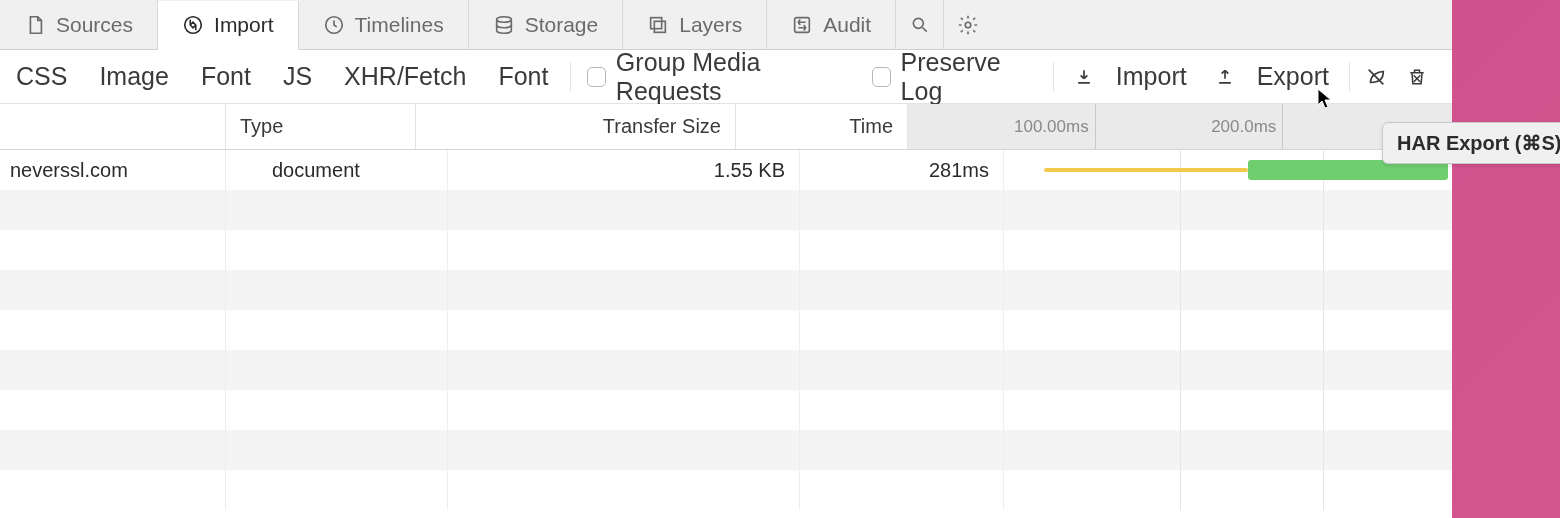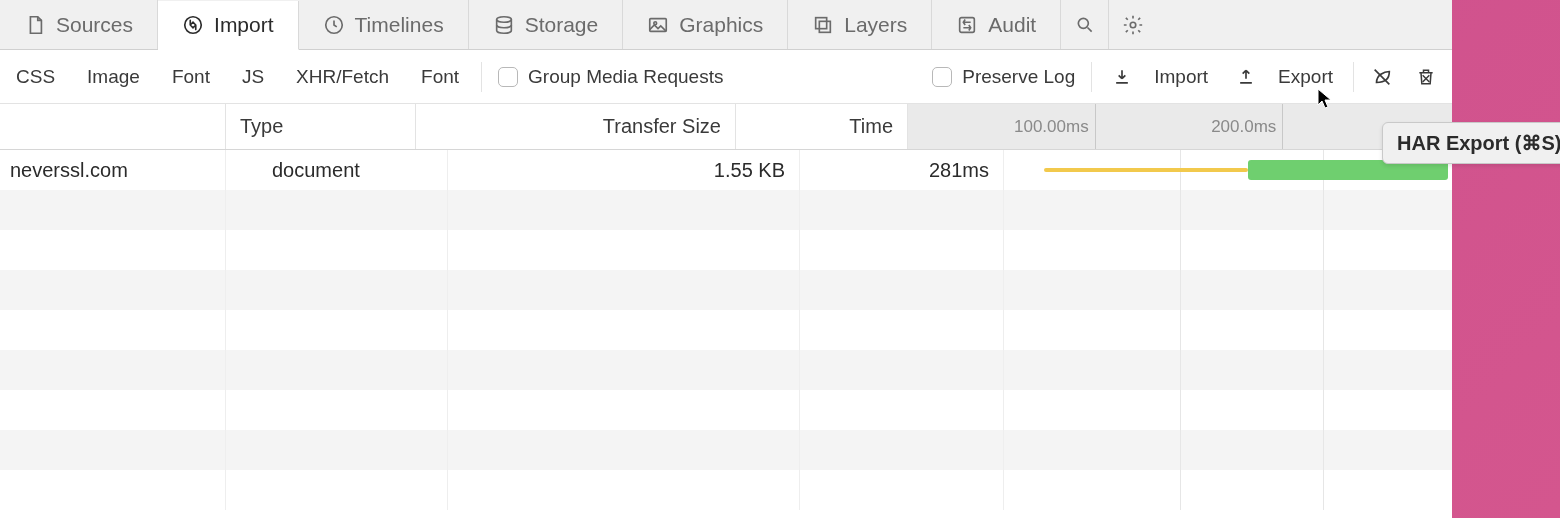--- a/index.html
+++ b/index.html
@@ -55,22 +55,22 @@
     cursor: pointer;
   }
   .tabicon:last-child { border-right: none; }
   
   .toolbar {
     display: flex;
     align-items: center;
     height: 54px;
     background: #fff;
     border-bottom: 1px solid #e3e3e3;
-    padding: 0 4px 0 0;
-    font-size: 19px;
+    padding: 0 15px 0 0;
+    font-size: 25px;
     color: #3a3a3a;
   }
   .filter {
     padding: 0 16px;
     cursor: pointer;
   }
   .sep {
     width: 1px;
     height: 30px;
     background: #e3e3e3;
@@ -190,28 +190,20 @@
         </svg>
       <span>Timelines</span>
     </div>
     <div class="tab">
       <svg viewBox="0 0 24 24" fill="none" stroke="currentColor" stroke-width="1.8">
           <ellipse cx="12" cy="6" rx="8" ry="3"></ellipse>
           <path d="M4 6v6c0 1.7 3.6 3 8 3s8-1.3 8-3V6"></path>
           <path d="M4 12v6c0 1.7 3.6 3 8 3s8-1.3 8-3v-6"></path>
         </svg>
       <span>Storage</span>
-    </div>
-    <div class="tab">
-      <svg viewBox="0 0 24 24" fill="none" stroke="currentColor" stroke-width="1.8">
-          <rect x="3" y="5" width="18" height="14" rx="1"></rect>
-          <circle cx="9" cy="10" r="1.5"></circle>
-          <path d="M3 17l5-5 4 4 3-3 6 6"></path>
-        </svg>
-      <span>Graphics</span>
     </div>
     <div class="tab">
       <svg viewBox="0 0 24 24" fill="none" stroke="currentColor" stroke-width="1.8">
           <rect x="4" y="4" width="12" height="12"></rect>
           <rect x="8" y="8" width="12" height="12"></rect>
         </svg>
       <span>Layers</span>
     </div>
     <div class="tab">
       <svg viewBox="0 0 24 24" fill="none" stroke="currentColor" stroke-width="1.8">

